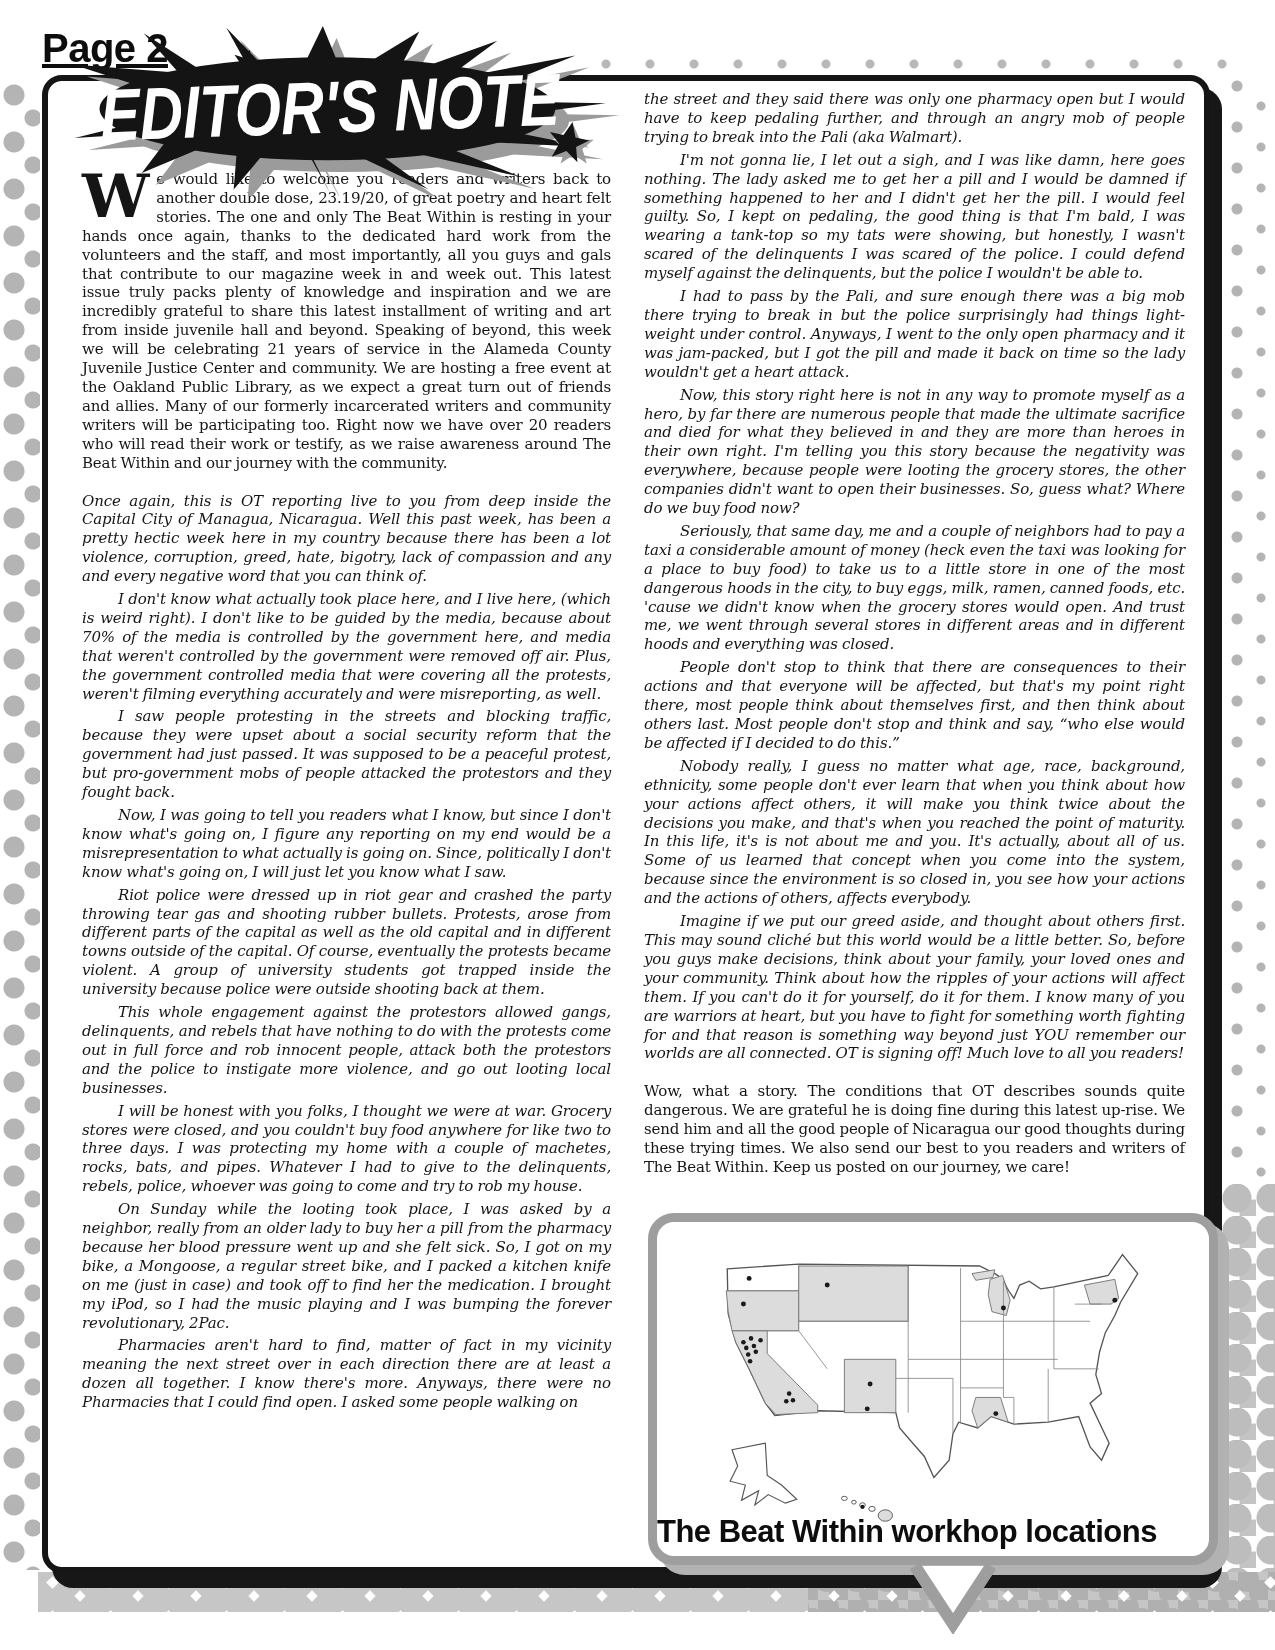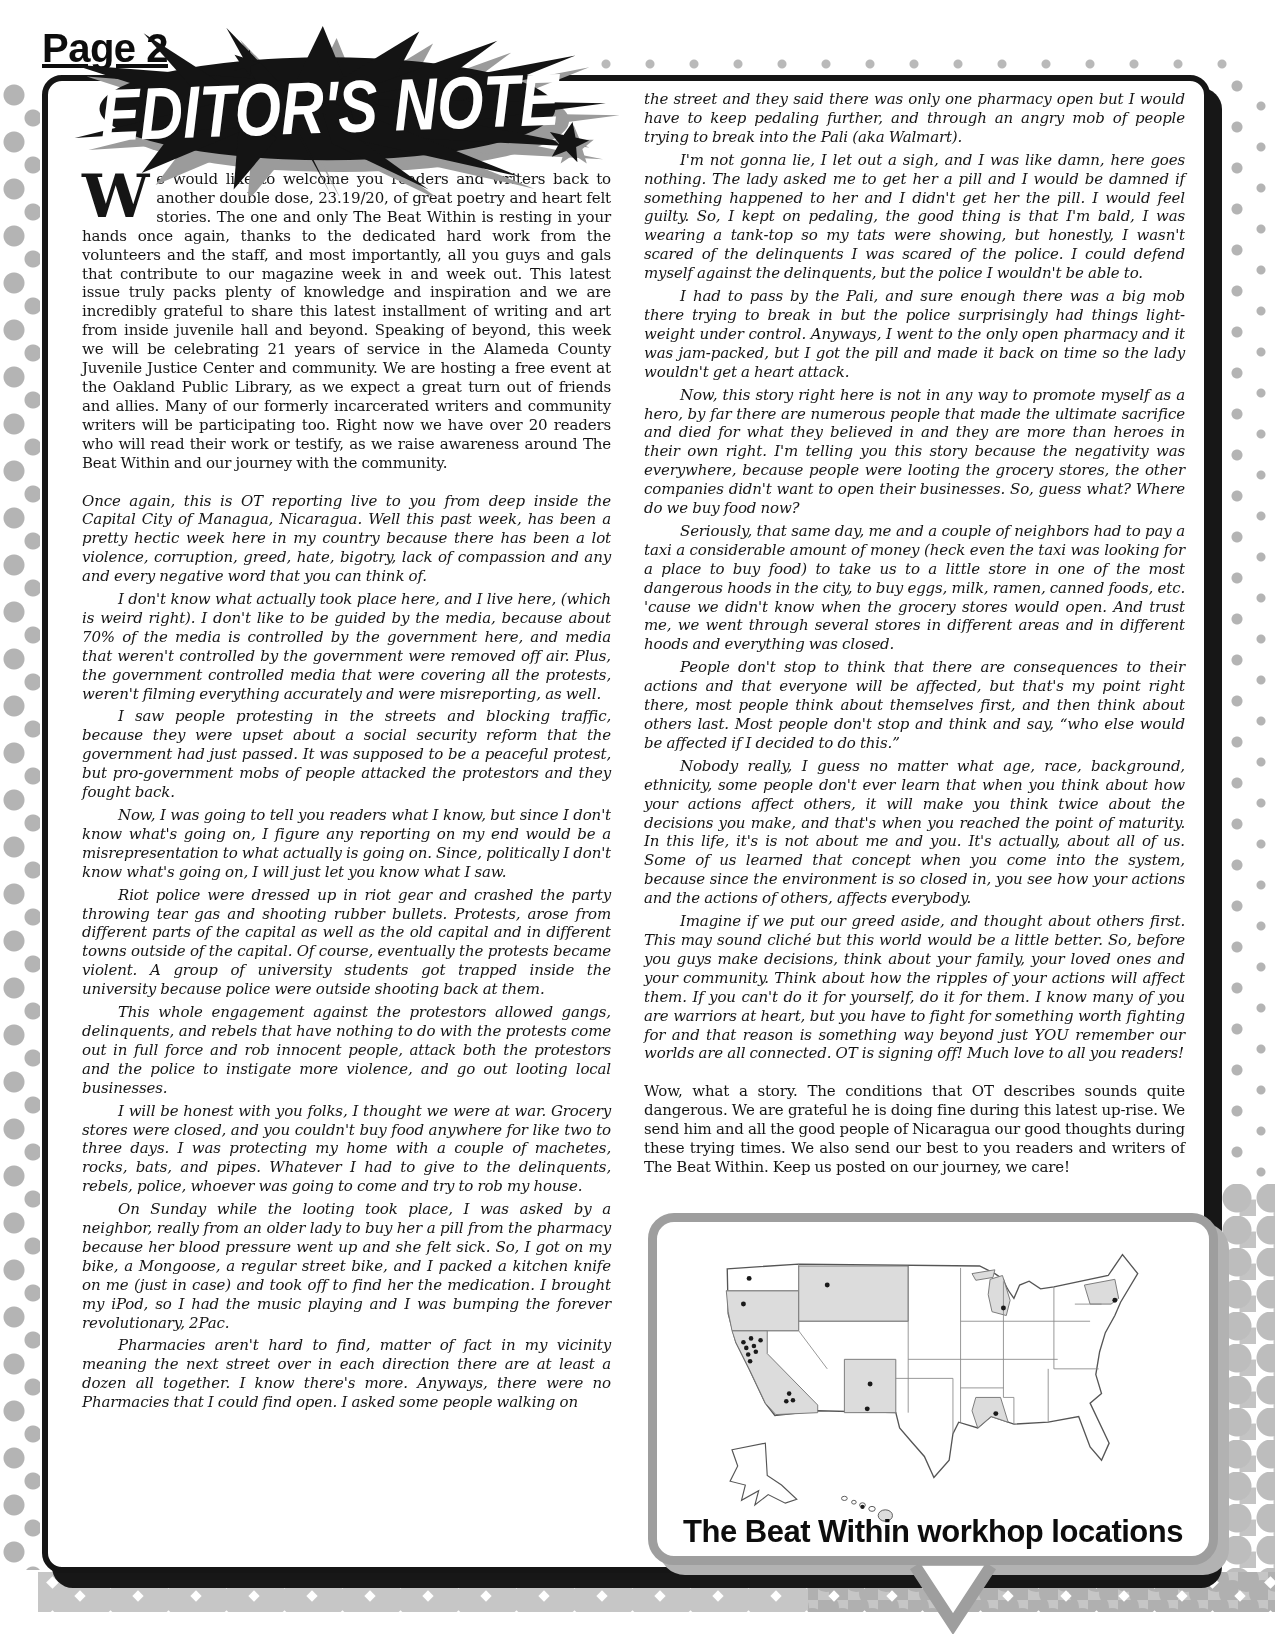--- a/index.html
+++ b/index.html
@@ -54,21 +54,21 @@
   .gap-top{margin-top:19px !important;}
   .dropcap{float:left;font-size:60px;line-height:48px;font-weight:bold;
            padding:2px 7px 0 0;font-style:normal;}
 
   
   .bubble{position:absolute;left:648px;top:1213px;width:570px;height:352px;
     box-sizing:border-box;background:#fff;border:9px solid #9e9e9e;border-radius:26px;
     box-shadow:11px 10px 0 #b2b2b2;z-index:5;}
   .bubble-tail{position:absolute;left:905px;top:1564px;z-index:7;}
   .map-svg{position:absolute;left:5px;top:4px;}
-  .map-caption{position:absolute;left:0;bottom:6px;width:100%;text-align:center;
+  .map-caption{position:absolute;left:0;bottom:6px;width:100%;text-align:left;
     font-family:"Liberation Sans",sans-serif;font-weight:700;font-size:31px;
     letter-spacing:-0.5px;color:#0d0d0d;}
 </style>
 </head>
 <body>
 
 <div class="page">
 
   <div class="strip strip-left"></div>
   <div class="strip strip-right"></div>

